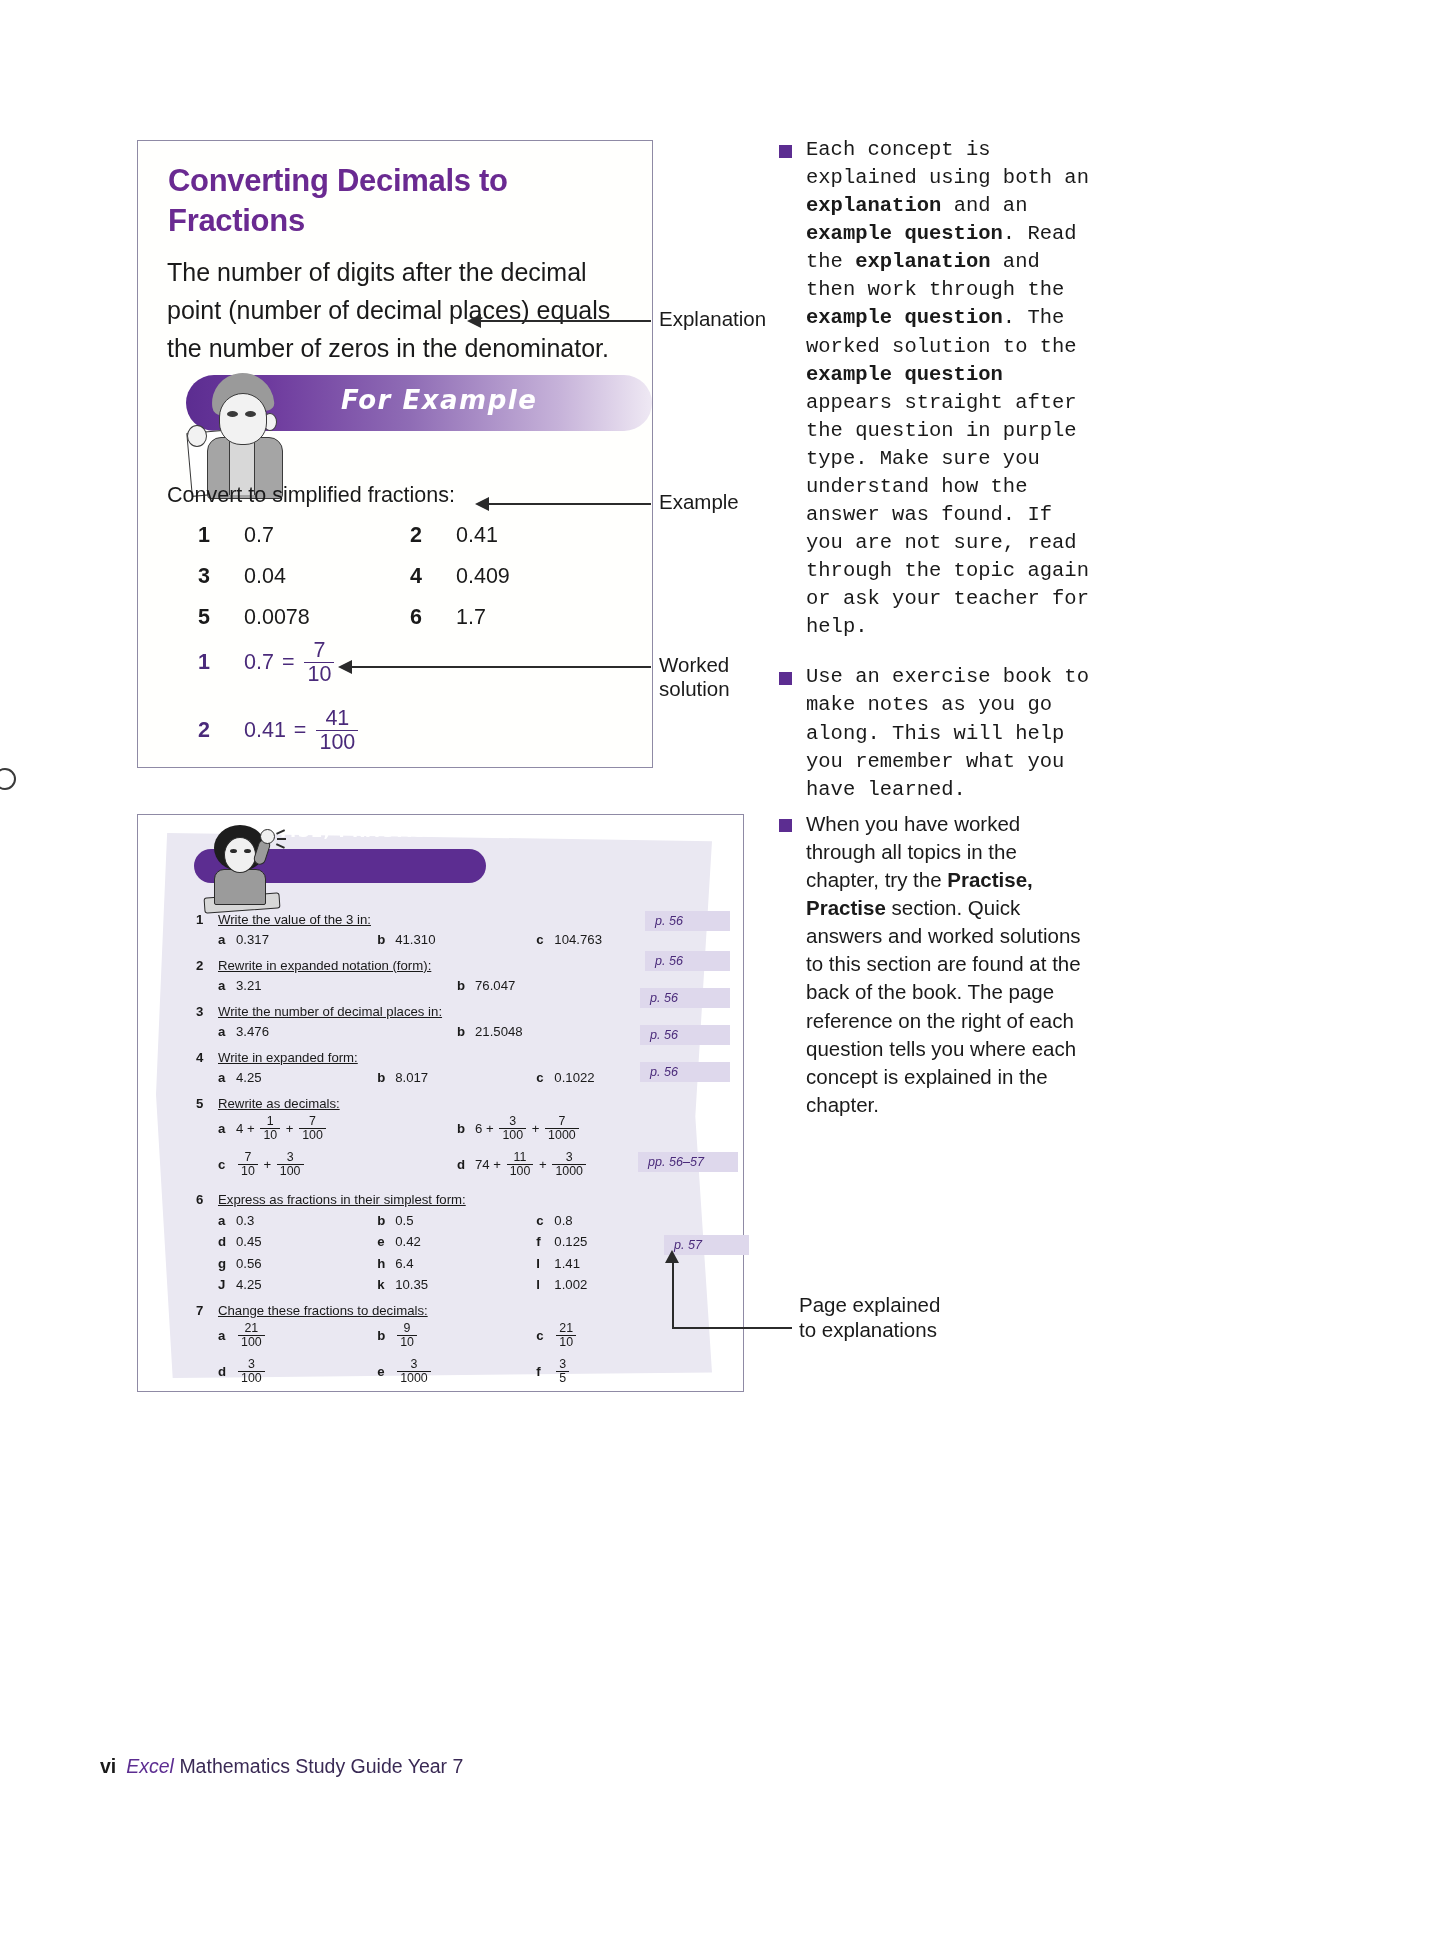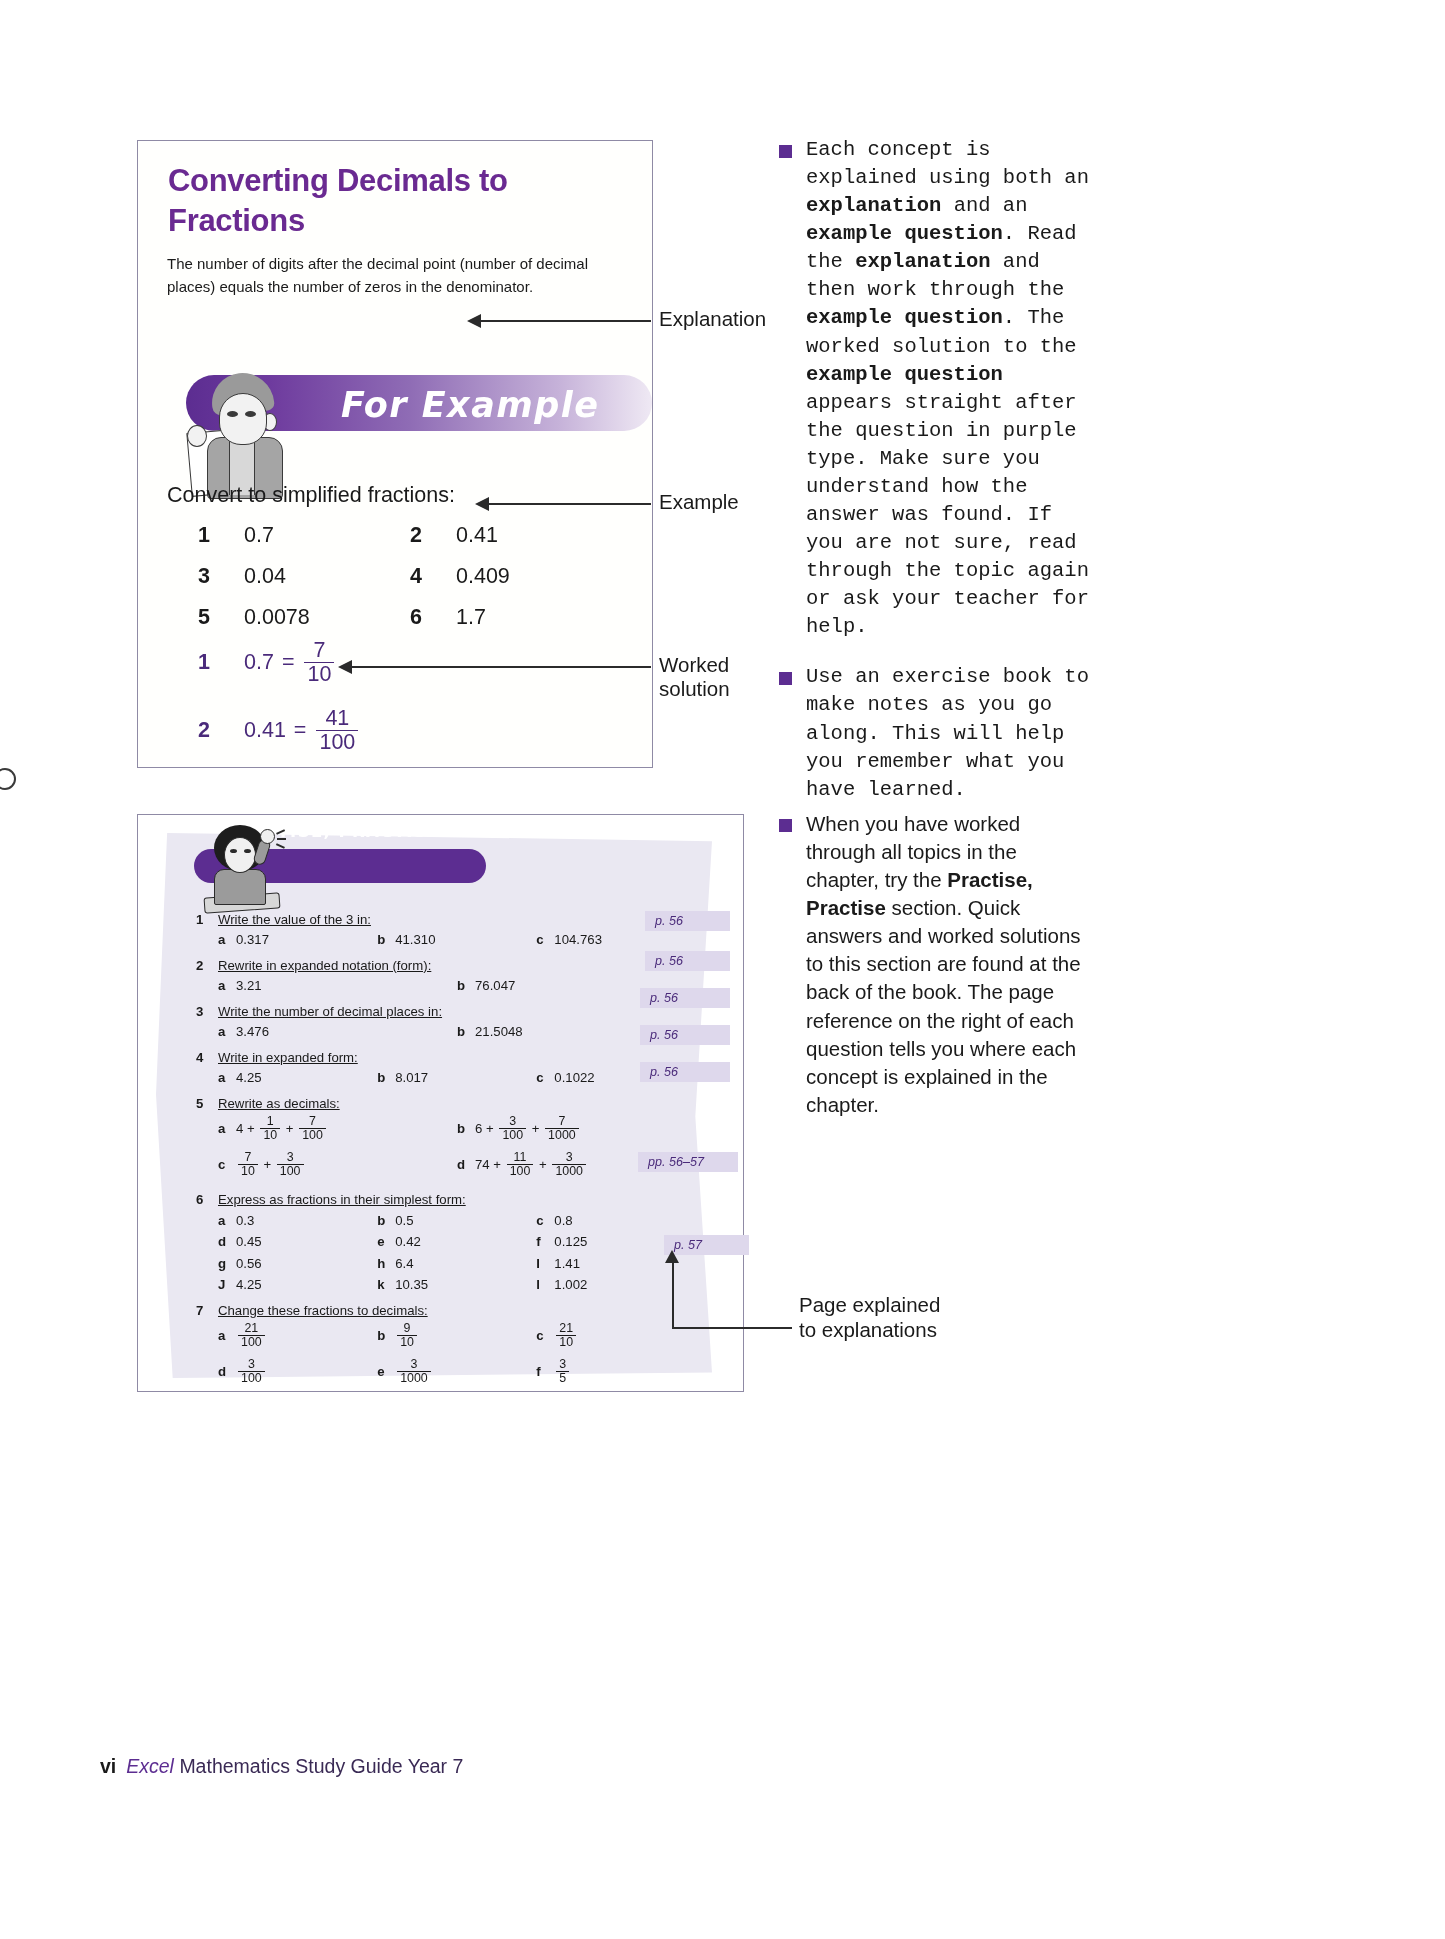--- a/index.html
+++ b/index.html
@@ -23,33 +23,33 @@
     position:absolute; left:137px; top:140px; width:516px; height:628px;
     border:1.6px solid #8f8aa5; background:#fffffd;
   }
   #concept-title {
     position:absolute; left:30px; top:20px; width:450px;
     font-size:31px; font-weight:bold; color:#6a2a91; line-height:1.28;
     letter-spacing:-0.3px;
   }
   #concept-explanation {
     position:absolute; left:29px; top:112px; width:470px;
-    font-size:15px; line-height:1.52; color:#1a1a1a;
+    font-size:25px; line-height:1.52; color:#1a1a1a;
   }
 
   
   #for-example-wrap { position:absolute; left:23px; top:228px; width:492px; height:68px; }
   #for-example-bar {
     position:absolute; left:25px; top:6px; width:466px; height:56px;
     border-radius:28px;
     background:linear-gradient(to right, #5c2d91 0%, #6e3b9e 18%, #8f6cb5 48%, #c6b2d9 80%, #efe9f4 100%);
   }
   #for-example-label {
     position:absolute; left:180px; top:16px; width:300px;
-    color:#ffffff; font-size:35px; font-style:italic; font-weight:bold;
+    color:#ffffff; font-size:26px; font-style:italic; font-weight:bold;
     letter-spacing:1.5px; font-family:"DejaVu Sans", sans-serif;
   }
   
   #boy { position:absolute; left:28px; top:0px; width:110px; height:130px; }
   #boy .hair { position:absolute; left:22px; top:4px; width:62px; height:40px;
      background:#9a9a9a; border-radius:34px 36px 8px 10px; transform:rotate(-6deg); }
   #boy .face { position:absolute; left:30px; top:24px; width:48px; height:52px;
      background:#f2f2f2; border:1.6px solid #3a3a3a; border-radius:24px 24px 22px 22px; }
   #boy .ear { position:absolute; left:74px; top:44px; width:14px; height:18px;
      background:#f2f2f2; border:1.6px solid #3a3a3a; border-radius:50%; }

